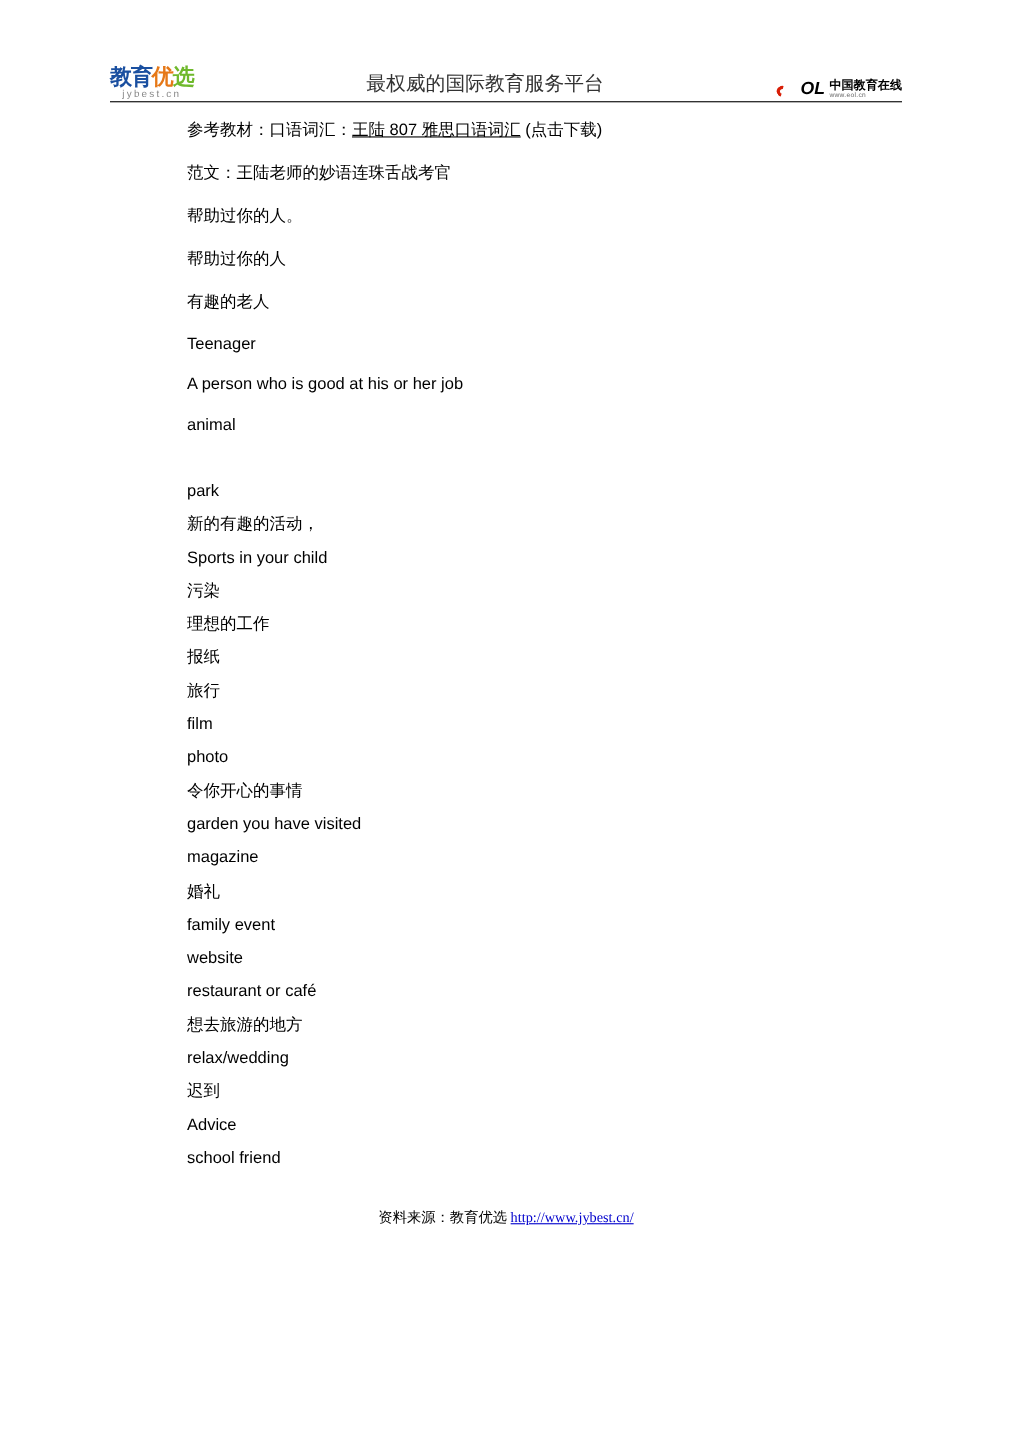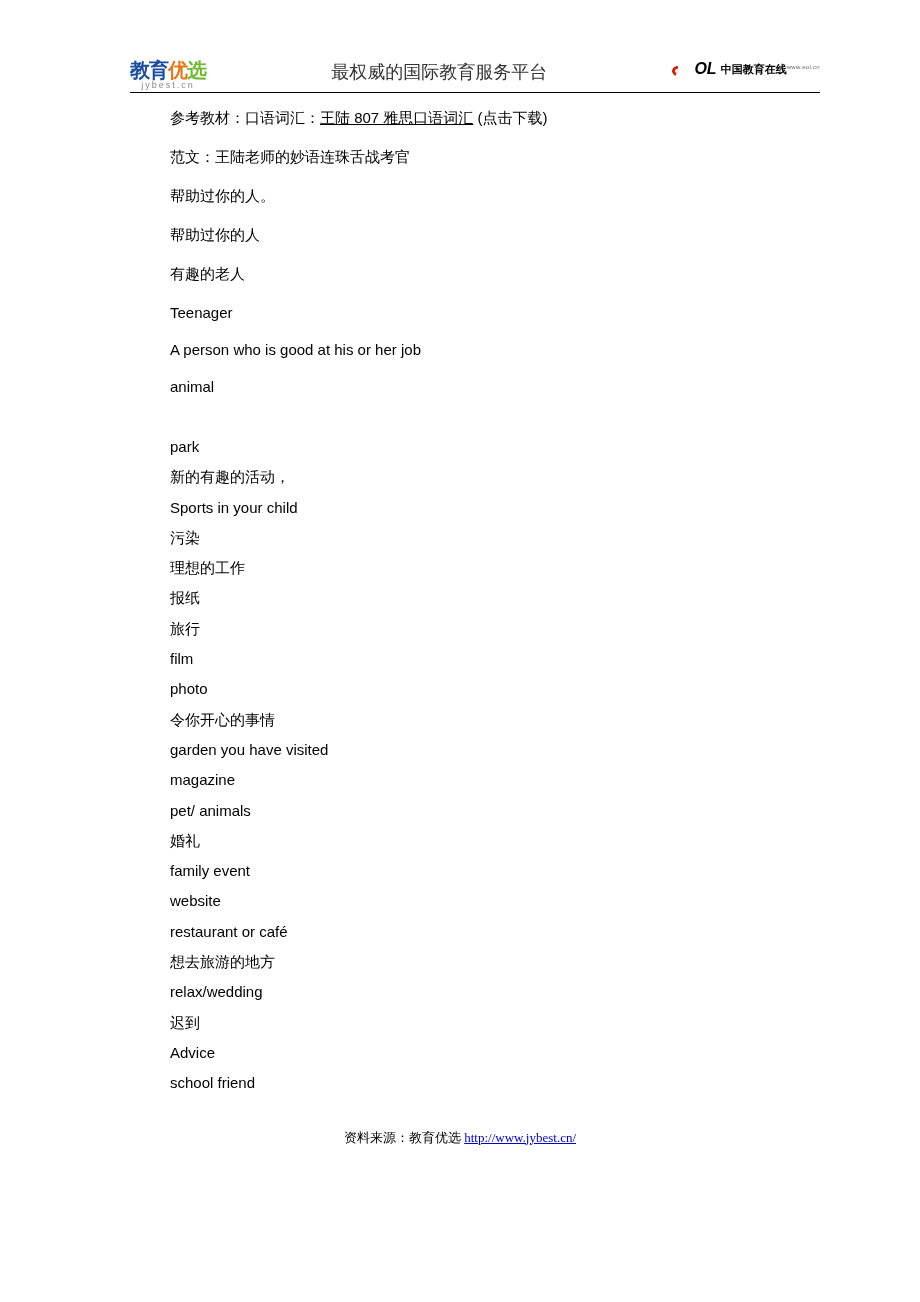--- a/index.html
+++ b/index.html
@@ -9,24 +9,23 @@
       background: #ffffff;
       font-family: "Microsoft YaHei", "SimSun", Arial, sans-serif;
     }
     .page {
       padding: 60px 100px 40px 100px;
       box-sizing: border-box;
     }
     .header {
       display: flex;
       justify-content: space-between;
-      align-items: flex-start;
+      align-items: flex-end;
       border-bottom: 1px solid #000;
       padding-bottom: 2px;
-      margin-left: 30px;
       gap: 41px;
     }
     .logo-left {
       display: flex;
       flex-direction: column;
       align-items: center;
       line-height: 1;
     }
     .logo-left-top {
       font-size: 20px;
@@ -75,21 +74,21 @@
     }
     .logo-right-text {
       font-family: Arial, sans-serif;
       font-weight: bold;
       font-style: italic;
       font-size: 16px;
       color: #000;
     }
     .logo-right-cn {
       display: flex;
-      flex-direction: row;
+      flex-direction: column;
       line-height: 1;
     }
     .logo-right-cn-top {
       font-size: 11px;
       font-weight: bold;
       color: #000;
     }
     .logo-right-cn-bottom {
       font-size: 6px;
       color: #666;
@@ -179,21 +178,20 @@
       <div class="list-line">Sports in your child</div>
       <div class="list-line">污染</div>
       <div class="list-line">理想的工作</div>
       <div class="list-line">报纸</div>
       <div class="list-line">旅行</div>
       <div class="list-line">film</div>
       <div class="list-line">photo</div>
       <div class="list-line">令你开心的事情</div>
       <div class="list-line">garden you have visited</div>
       <div class="list-line">magazine</div>
-      <div class="list-line">pet/ animals</div>
       <div class="list-line">婚礼</div>
       <div class="list-line">family event</div>
       <div class="list-line">website</div>
       <div class="list-line">restaurant or café</div>
       <div class="list-line">想去旅游的地方</div>
       <div class="list-line">relax/wedding</div>
       <div class="list-line">迟到</div>
       <div class="list-line">Advice</div>
       <div class="list-line">school friend</div>
     </div>

